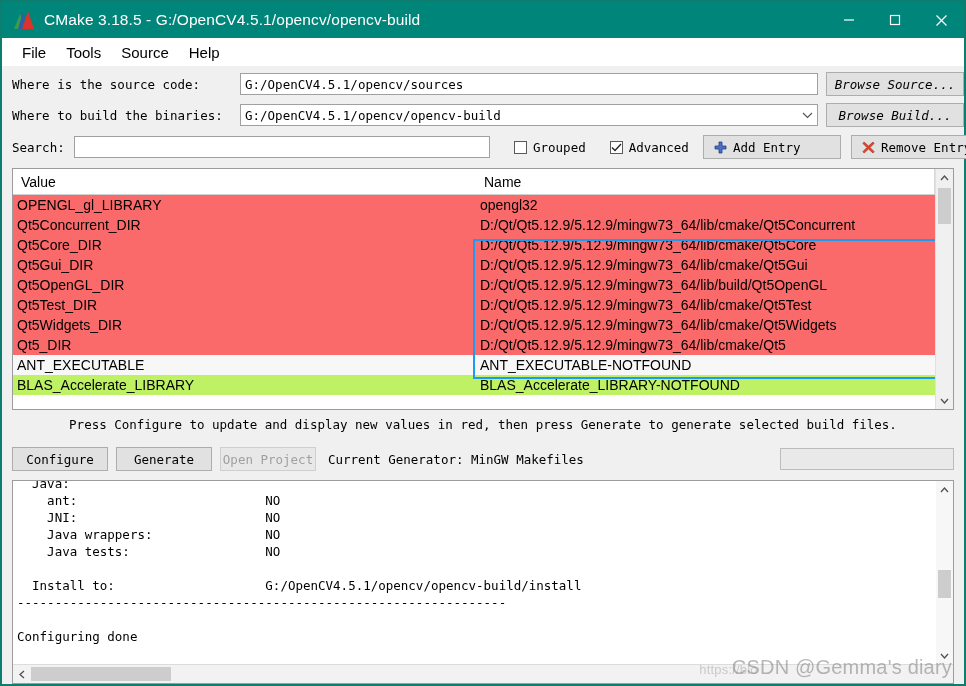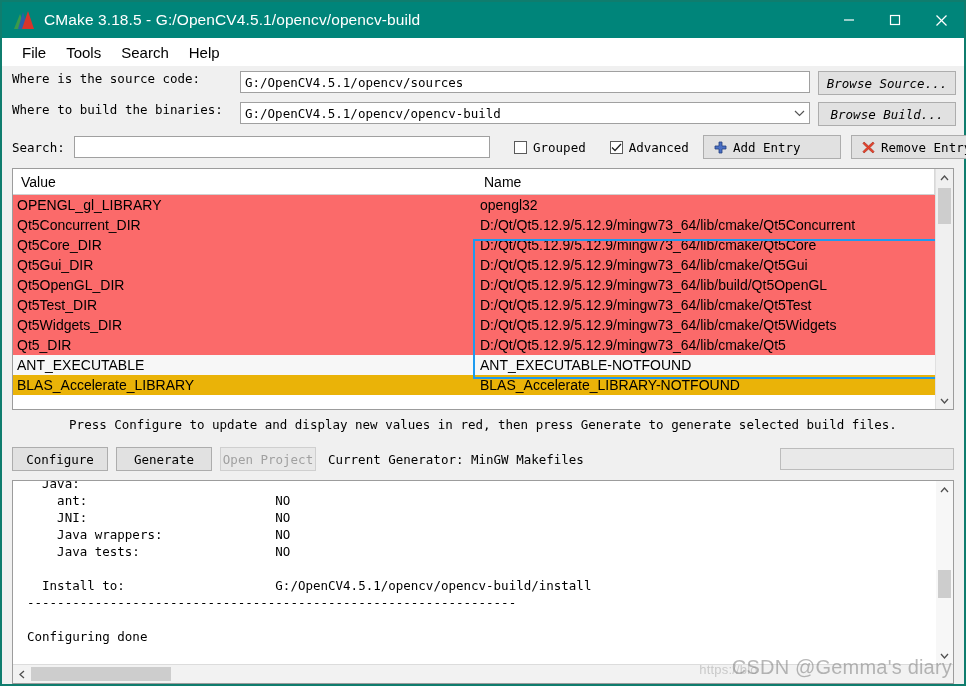--- a/index.html
+++ b/index.html
@@ -105,22 +105,23 @@
     background: #f0f0f0;
     display: flex;
     flex-direction: column;
     padding: 0;
     position: relative;
   }
 
   
   .path-row {
     display: flex;
+    align-items: center;
     height: 26px;
-    margin: 5px 8px 0 10px;
+    margin: 5px 0 0 10px;
   }
   .mono {
     font-family: "DejaVu Sans Mono", "Liberation Mono", monospace;
     font-size: 12.5px;
     color: #000000;
   }
   .path-label {
     width: 228px;
     white-space: nowrap;
     flex: 0 0 auto;
@@ -272,21 +273,21 @@
     flex: 0 0 auto;
   }
   .trow .c-value {
     flex: 1 1 auto;
     box-sizing: border-box;
     padding-left: 8px;
     white-space: nowrap;
     overflow: hidden;
   }
   .trow.new { background: #fb6a6a; }
-  .trow.plain { background: #eab308; }
+  .trow.plain { background: #bef264; }
   .trow.plain.alt { background: #f7f7f7; }
   .trow.selected { background: #0078d7; color: #ffffff; }
   .trow.selected .c-value {
     outline: 1px dotted #ffffff;
     outline-offset: -1px;
   }
   
   #focus-rect {
     position: absolute;
     left: 460px;
@@ -378,21 +379,21 @@
     overflow: hidden;
     min-height: 0;
   }
   #log-text {
     flex: 1 1 auto;
     font-family: "DejaVu Sans Mono", "Liberation Mono", monospace;
     font-size: 12.5px;
     line-height: 17px;
     color: #000;
     white-space: pre;
-    padding: 0 0 0 14px;
+    padding: 0 0 0 4px;
     overflow: hidden;
     margin-top: -6px;
   }
   #log-vscroll {
     width: 17px;
     flex: 0 0 auto;
     background: #f7f7f7;
     display: flex;
     flex-direction: column;
     align-items: center;
@@ -476,21 +477,21 @@
             <line x1="1.5" y1="1.5" x2="11.5" y2="11.5" stroke="#fff" stroke-width="1.3"></line>
             <line x1="11.5" y1="1.5" x2="1.5" y2="11.5" stroke="#fff" stroke-width="1.3"></line>
           </svg>
       </div>
     </div>
   </div>
 
   <div id="menubar">
     <div class="menu-item">File</div>
     <div class="menu-item">Tools</div>
-    <div class="menu-item">Search</div>
+    <div class="menu-item">Source</div>
     <div class="menu-item">Help</div>
   </div>
 
   <div id="content">
 
     <div class="path-row">
       <div class="path-label mono">Where is the source code:</div>
       <div class="text-input mono" placeholder="">G:/OpenCV4.5.1/opencv/sources</div>
       <div class="btn browse-btn mono">Browse Source...</div>
     </div>

